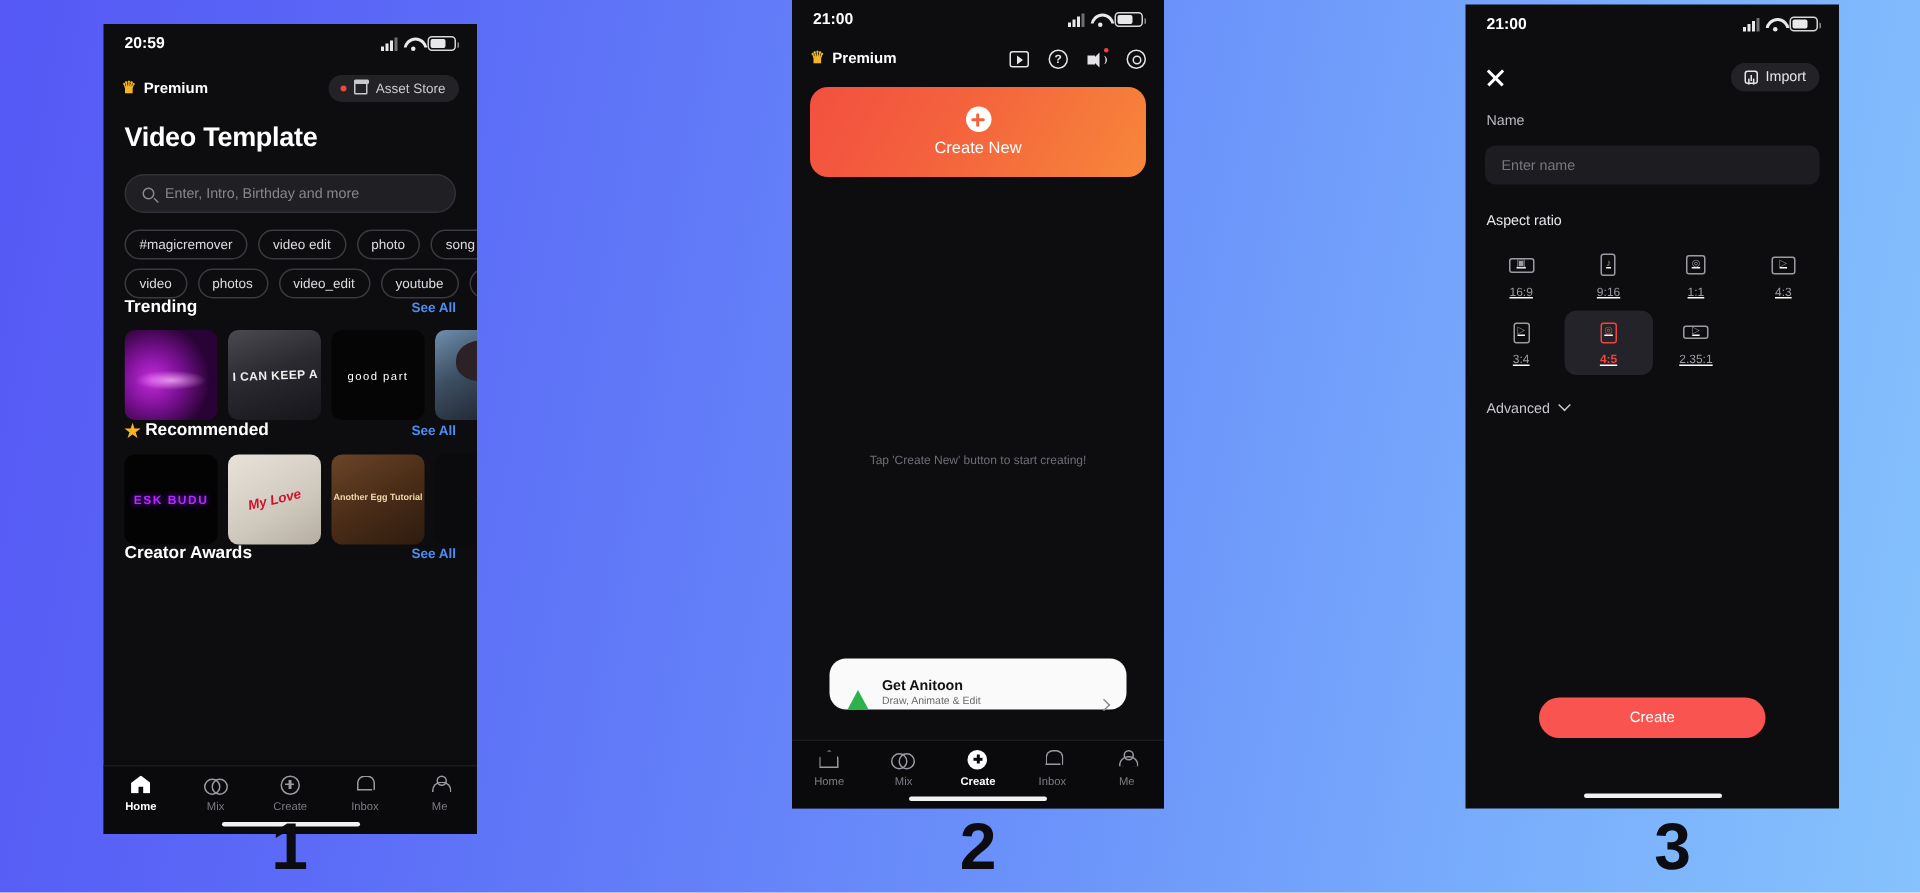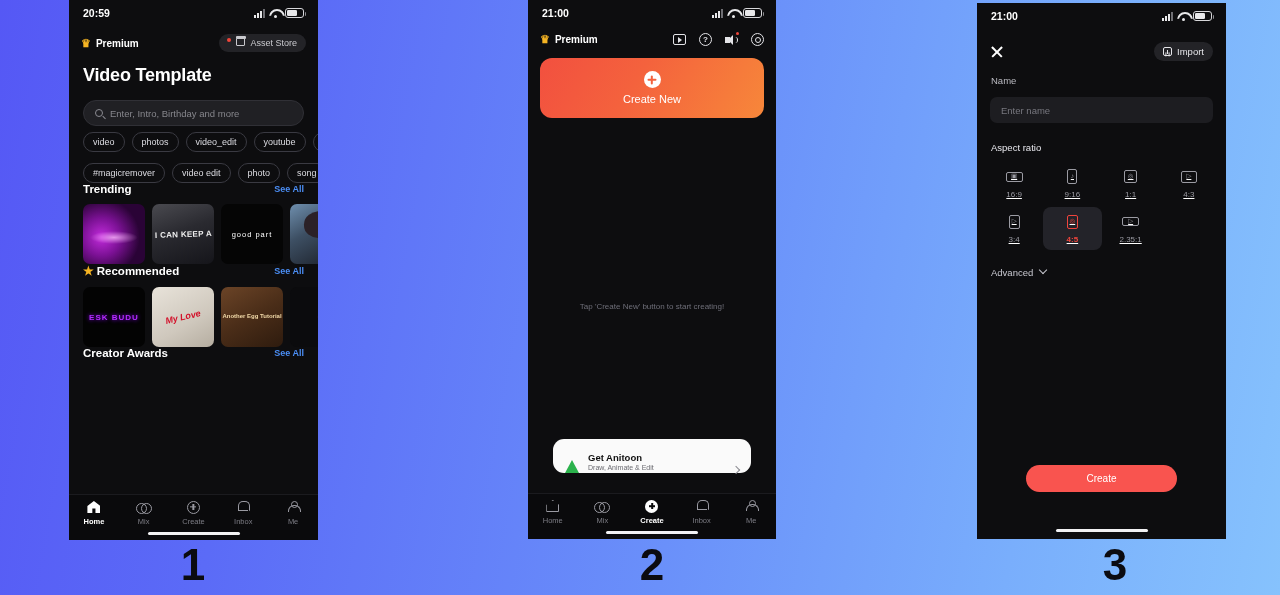--- a/index.html
+++ b/index.html
@@ -15,21 +15,21 @@
 
   .stage { position: absolute; inset: 0; }
 
   
   .phone {
     position: absolute;
     background: #0d0d0f;
     overflow: hidden;
     color: #fff;
   }
-  .phone-1 { left: 69px; top: 0px;   width: 249px; height: 540px; }
+  .phone-1 { left: 69px; top: 16px;   width: 249px; height: 540px; }
   .phone-2 { left: 528px; top: 0px;  width: 248px; height: 539px; }
   .phone-3 { left: 977px; top: 3px;  width: 249px; height: 536px; }
 
   .caption {
     position: absolute;
     font-size: 44px;
     font-weight: bold;
     color: #0b0b10;
     font-family: "Liberation Sans", sans-serif;
     text-align: center;
@@ -60,21 +60,21 @@
   .wifi::after{content:"";position:absolute;left:4.5px;top:6px;width:3px;height:3px;background:#e8e8ea;border-radius:50%;}
   .batt { width: 19px; height: 10px; border: 1.3px solid #d7d7da; border-radius: 3px; position: relative; padding: 1.2px; }
   .batt::after{content:"";position:absolute;right:-3px;top:3px;width:1.5px;height:4px;background:#8c8c90;border-radius:0 1px 1px 0;}
   .batt i{display:block;height:100%;width:70%;background:#e8e8ea;border-radius:1.3px;}
   .premium { display: flex; align-items: center; gap: 5px; font-size: 10px; font-weight: bold; color: #fff; }
   .crown { color: #f5b423; font-size: 11px; line-height: 1; }
 
   
   .p1-top { display:flex; align-items:center; justify-content:space-between; padding: 6px 12px 0 12px; height: 28px; }
   .asset-store {
-    display:flex; align-items:flex-start; gap:5px;
+    display:flex; align-items:center; gap:5px;
     background:#232327; border-radius: 12px;
     padding: 4px 9px 4px 8px;
     font-size: 9px; color:#c9c9ce;
   }
   .dot-red { width:4px;height:4px;border-radius:50%;background:#f0453a; }
   .store-ic { width:9px;height:8px;border:1.2px solid #c9c9ce;border-radius:1px;position:relative; }
   .store-ic::before{content:"";position:absolute;left:-1.2px;right:-1.2px;top:-3px;height:2.6px;background:#c9c9ce;border-radius:1px;}
 
   .p1-title { padding: 10px 14px 0 14px; }
   .p1-title div { font-size: 18px; font-weight: bold; line-height: 1.28; letter-spacing:-0.2px; }
@@ -290,33 +290,33 @@
 
     <div class="p1-title">
       <div>Video Template</div>
     </div>
 
     <div class="searchbar">
       <span class="mag"></span>
       <span class="search-ph">Enter, Intro, Birthday and more</span>
     </div>
 
+    <div class="tagrow">
+      <span class="tag">#magicremover</span>
+      <span class="tag">video edit</span>
+      <span class="tag">photo</span>
+      <span class="tag">song</span>
+    </div>
     <div class="tagrow" style="margin-top:6px">
       <span class="tag">video</span>
       <span class="tag">photos</span>
       <span class="tag">video_edit</span>
       <span class="tag">youtube</span>
       <span class="tag">t</span>
     </div>
-    <div class="tagrow">
-      <span class="tag">#magicremover</span>
-      <span class="tag">video edit</span>
-      <span class="tag">photo</span>
-      <span class="tag">song</span>
-    </div>
 
     <div class="sec-head">
       <span class="sec-title">Trending</span>
       <span class="see-all">See All</span>
     </div>
     <div class="thumbrow">
       <div class="thumb t-purple"></div>
       <div class="thumb t-keep">
         <span class="cap-txt">I CAN KEEP A</span>
       </div>

